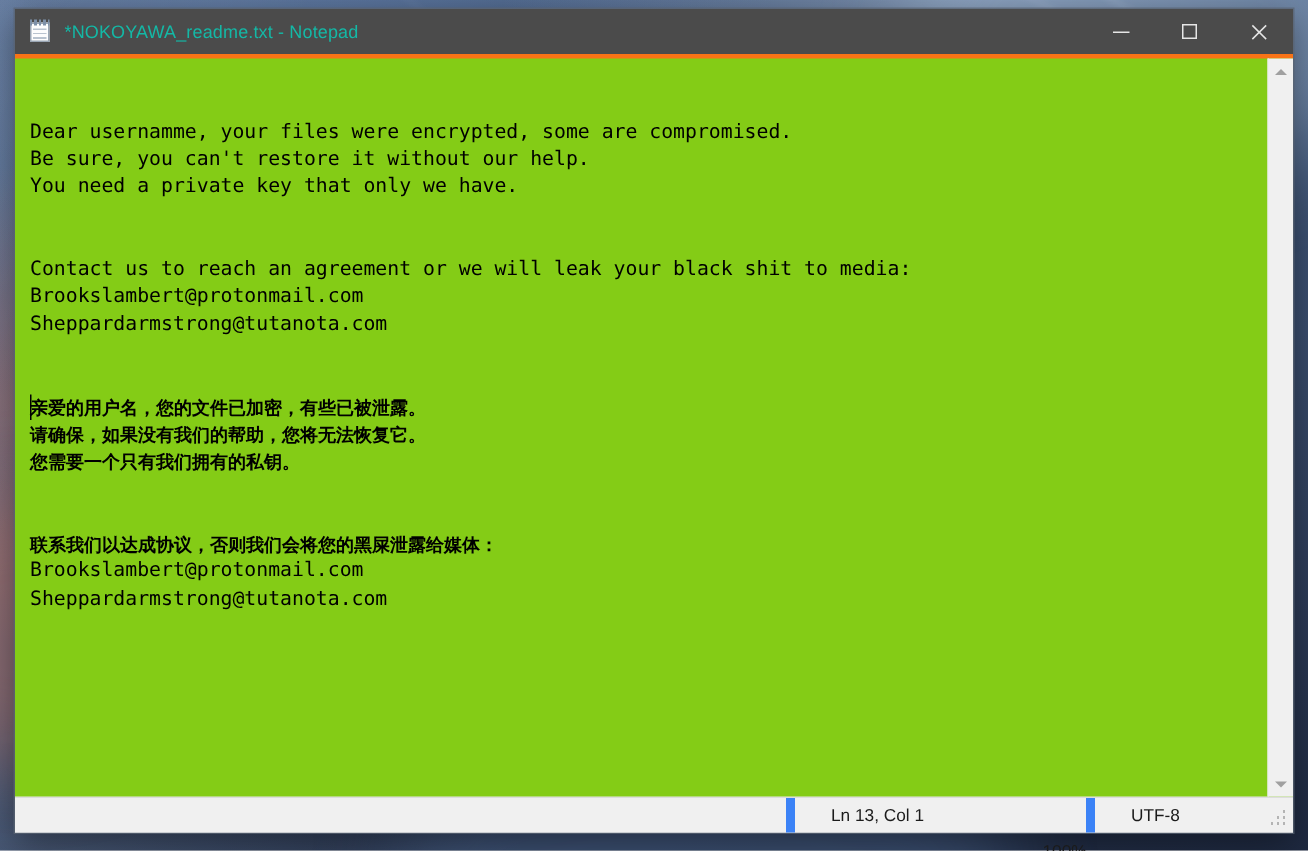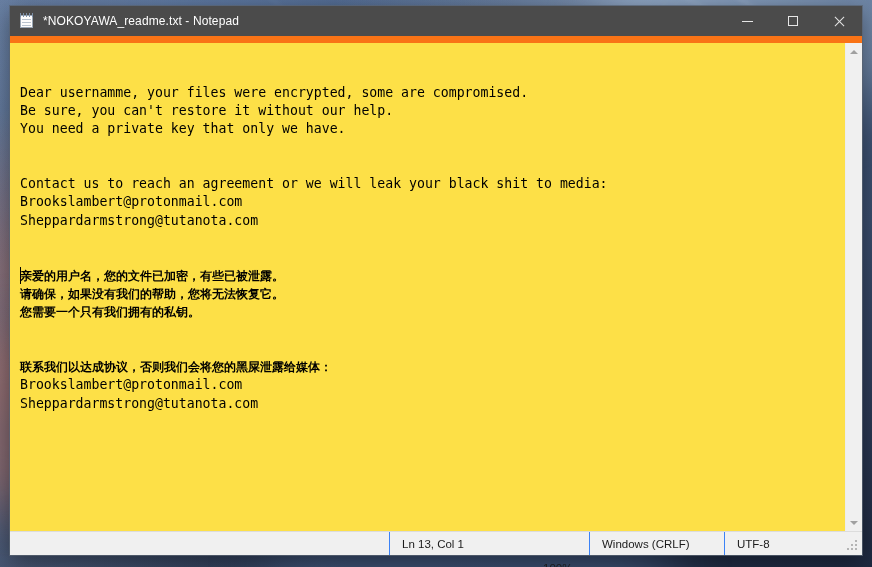--- a/index.html
+++ b/index.html
@@ -97,21 +97,21 @@
   #app-icon .lines {
     position: absolute;
     left: 3px; top: 6px;
     width: 9px; height: 7px;
     background: linear-gradient(180deg,
       #b9c3cf 0 1px, transparent 1px 3px,
       #b9c3cf 3px 4px, transparent 4px 6px,
       #b9c3cf 6px 7px);
   }
   #title-text {
-    color: #ffffff;
+    color: #14b8a6;
     font-size: 12px;
     letter-spacing: 0.1px;
     white-space: nowrap;
   }
   #window-controls {
     margin-left: auto;
     display: flex;
     height: 30px;
     flex: 0 0 auto;
   }
@@ -156,22 +156,22 @@
     padding: 2px 9px;
     cursor: default;
     white-space: nowrap;
   }
 
   
   #editor-wrap {
     flex: 1 1 auto;
     display: flex;
     position: relative;
-    background: #fde047;
-    border-top: 7px solid #f97316;
+    background: #84cc16;
+    border-top: 3px solid #f97316;
     min-height: 0;
   }
   #text-area {
     flex: 1 1 auto;
     position: relative;
     padding: 4px 0 0 10px;
     overflow: hidden;
     font-family: "DejaVu Sans Mono", "Liberation Mono", monospace;
     font-size: 13.2px;
     line-height: 18.3px;
@@ -233,22 +233,22 @@
     align-items: stretch;
     flex: 0 0 auto;
     font-size: 11.5px;
     color: #1b1b1b;
     user-select: none;
   }
   #sb-spacer { flex: 1 1 auto; }
   .sb-cell {
     display: flex;
     align-items: center;
-    border-left: 1px solid #3b82f6;
-    padding-left: 12px;
+    border-left: 6px solid #3b82f6;
+    padding-left: 24px;
     box-sizing: border-box;
     white-space: nowrap;
   }
   .sb-cell.pos  { width: 141px; }
   .sb-cell.zoom { width: 59px; margin-top: 36px; }
   .sb-cell.eol  { width: 135px; }
   .sb-cell.enc  { width: 122px; }
   #resize-grip {
     width: 14px;
     margin-left: auto;
@@ -316,18 +316,17 @@
       <div class="sb-arrow down">
         <i></i>
       </div>
     </div>
   </div>
 
   <div id="statusbar">
     <div id="sb-spacer"></div>
     <div class="sb-cell pos">Ln 13, Col 1</div>
     <div class="sb-cell zoom">100%</div>
-    <div class="sb-cell eol">Windows (CRLF)</div>
     <div class="sb-cell enc">UTF-8</div>
     <div id="resize-grip"></div>
   </div>
 
 </div>
 
 </body></html>

